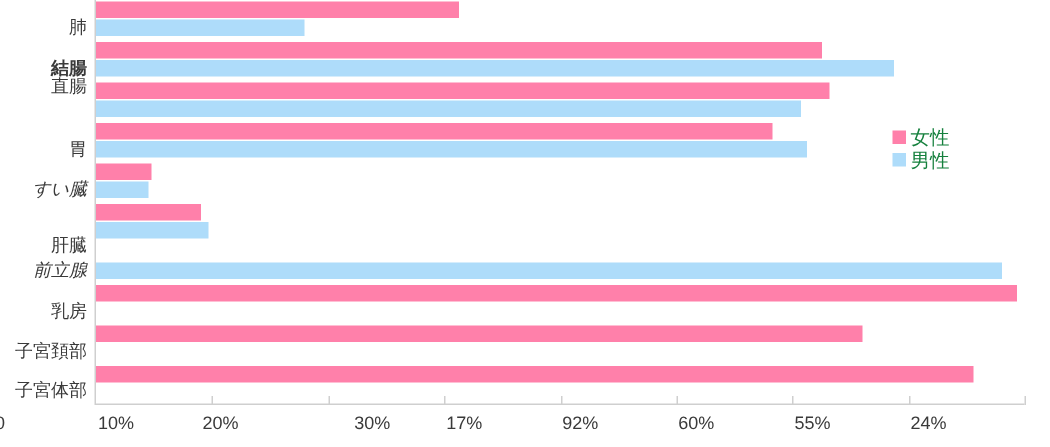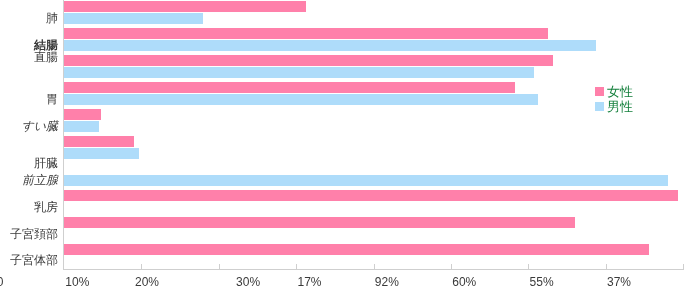--- a/index.html
+++ b/index.html
@@ -176,21 +176,21 @@
 
   <div class="xaxis-labels">
       <div class="xtick-label" style="left: 0px;">0</div>
       <div class="xtick-label" style="left: 77.375px;">10%</div>
       <div class="xtick-label" style="left: 147px;">20%</div>
       <div class="xtick-label" style="left: 232.125px; margin-left: 16px;">30%</div>
       <div class="xtick-label" style="left: 309.5px;">17%</div>
       <div class="xtick-label" style="left: 386.875px;">92%</div>
       <div class="xtick-label" style="left: 464.25px;">60%</div>
       <div class="xtick-label" style="left: 541.625px;">55%</div>
-      <div class="xtick-label" style="left: 619px;">37%</div>
+      <div class="xtick-label" style="left: 619px;">24%</div>
     </div>
 
   <div class="legend">
       <div class="legend-row">
         <span class="legend-swatch female" style="background: rgb(255, 128, 170);"></span>
         <span class="legend-text">女性</span>
       </div>
       <div class="legend-row">
         <span class="legend-swatch male" style="background: rgb(174, 220, 250);"></span>
         <span class="legend-text">男性</span>

